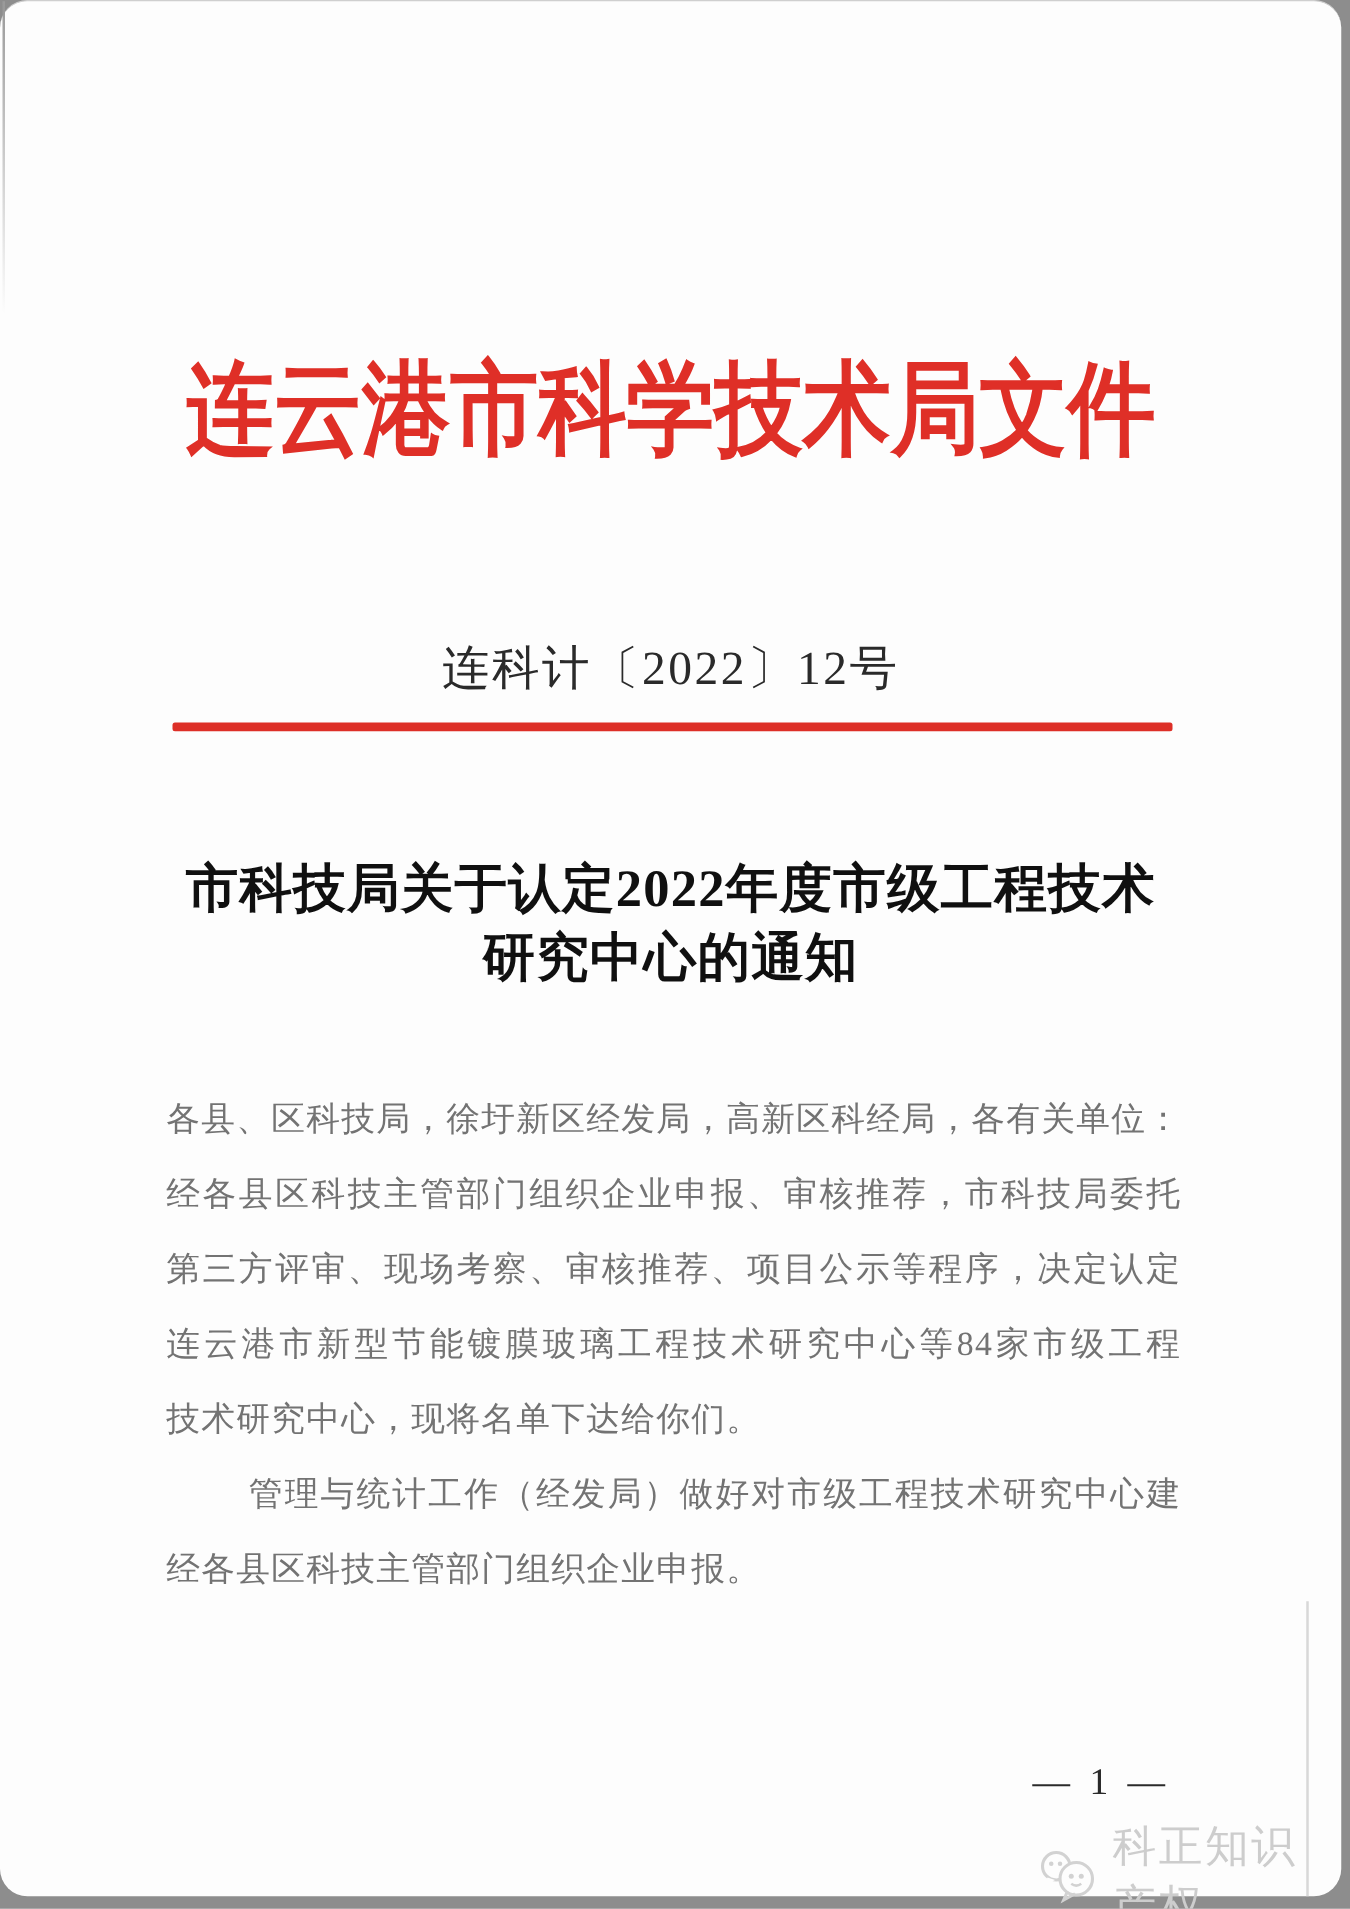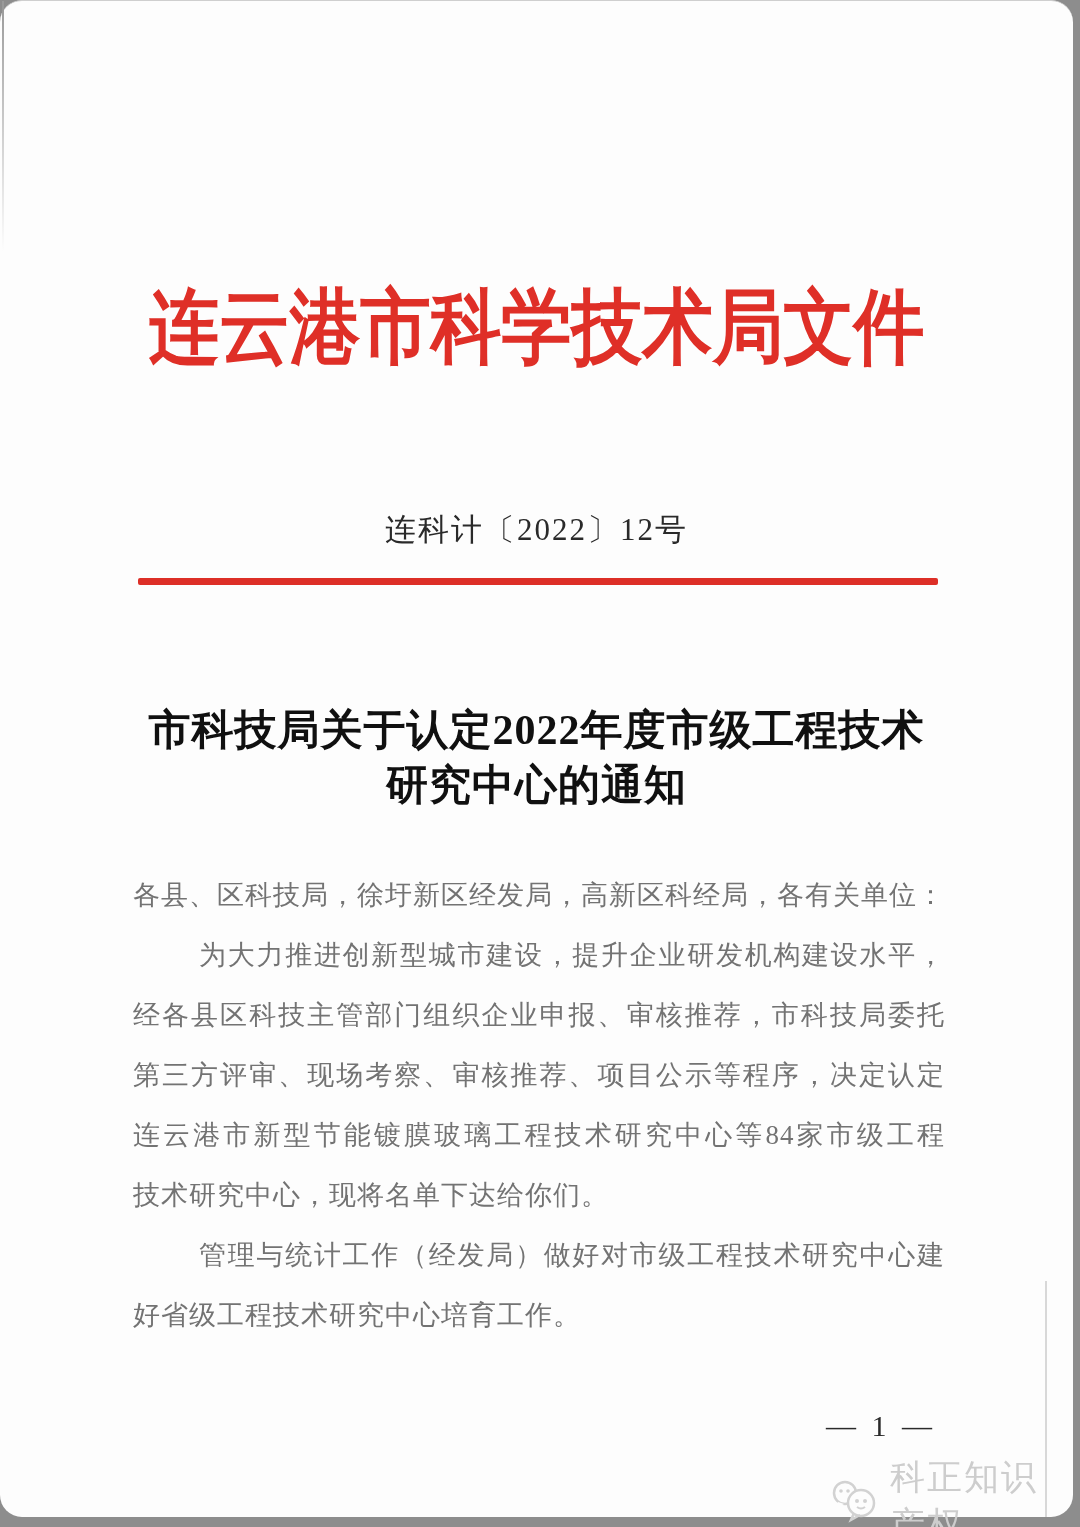--- a/index.html
+++ b/index.html
@@ -28,29 +28,29 @@
     position:absolute;top:272px;left:0;width:100%;
     text-align:center;white-space:nowrap;
     color:#df2f27;
     font-size:82px;font-weight:700;
     transform:scaleX(0.86);transform-origin:50% 50%;
     letter-spacing:0px;
   }
   .doc-number{
     position:absolute;top:508px;left:0;width:100%;
     text-align:center;
-    color:#2a2a2a;font-size:31px;letter-spacing:2px;
+    color:#2a2a2a;font-size:38px;letter-spacing:2px;
   }
   .red-rule{
     position:absolute;top:577px;left:138px;
     width:800px;height:7px;
     background:#dd2f27;border-radius:2px;
   }
   .doc-title{
-    position:absolute;top:702px;left:0;width:100%;
+    position:absolute;top:684px;left:0;width:100%;
     text-align:center;
     color:#101010;font-size:42px;font-weight:700;
     line-height:55px;letter-spacing:1px;
   }
   .body-text{
     position:absolute;top:864px;left:133px;width:812px;
     color:#737373;font-size:27px;line-height:60px;
     letter-spacing:1px;
   }
   .body-line{height:60px;white-space:nowrap;overflow:visible;}
@@ -86,27 +86,26 @@
 
   <div class="red-rule"></div>
 
   <div class="doc-title">
     <div>市科技局关于认定2022年度市级工程技术</div>
     <div>研究中心的通知</div>
   </div>
 
   <div class="body-text">
     <div class="body-line fill">各县、区科技局，徐圩新区经发局，高新区科经局，各有关单位：</div>
-    <div class="body-line fill indent">为大力推进创新型城市建设，提升企业研发机构建设水平，</div>
     <div class="body-line fill">经各县区科技主管部门组织企业申报、审核推荐，市科技局委托</div>
     <div class="body-line fill">第三方评审、现场考察、审核推荐、项目公示等程序，决定认定</div>
     <div class="body-line fill">连云港市新型节能镀膜玻璃工程技术研究中心等84家市级工程</div>
     <div class="body-line">技术研究中心，现将名单下达给你们。</div>
     <div class="body-line fill indent">管理与统计工作（经发局）做好对市级工程技术研究中心建</div>
-    <div class="body-line">好省级工程技术研究中心培育工作。</div>
+    <div class="body-line">经各县区科技主管部门组织企业申报。</div>
   </div>
 
   <div class="page-number">— 1 —</div>
 
   <div class="watermark">
     <span>
       <svg width="52" height="44" viewBox="0 0 52 44">
         <g fill="none" stroke="#d2d2d2" stroke-width="2.5">
           <circle cx="15" cy="14" r="11"></circle>
           <path d="M8 23 L5 30 L14 25" fill="#fdfdfd" stroke="none"></path>

